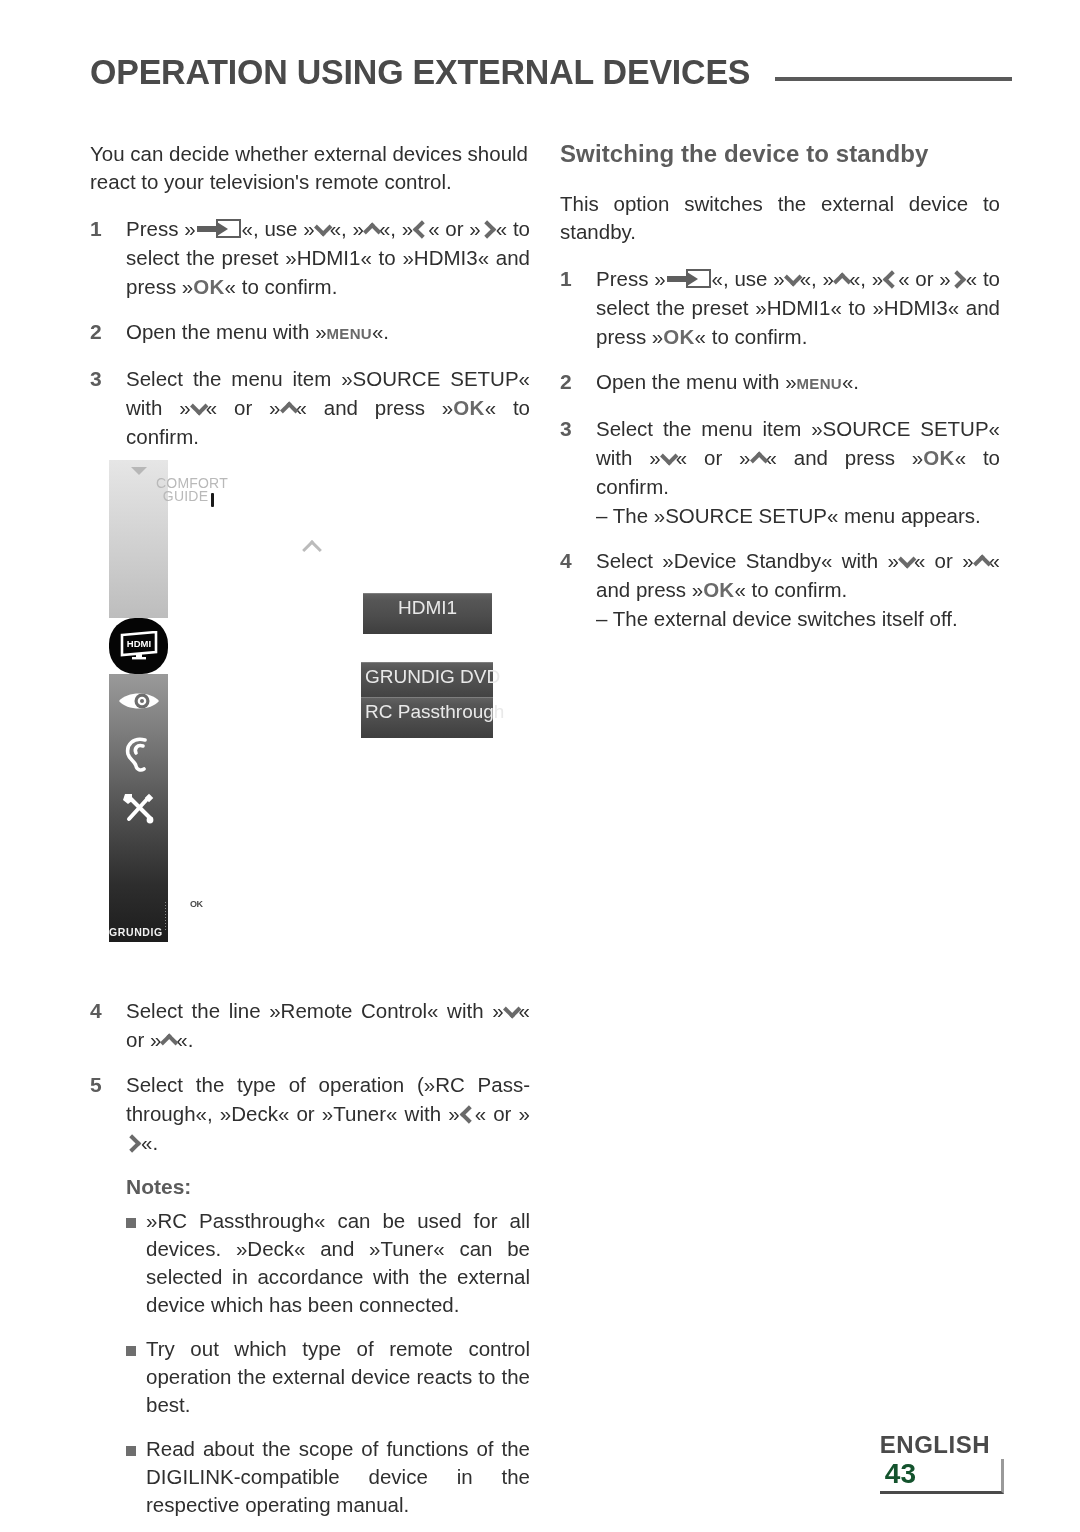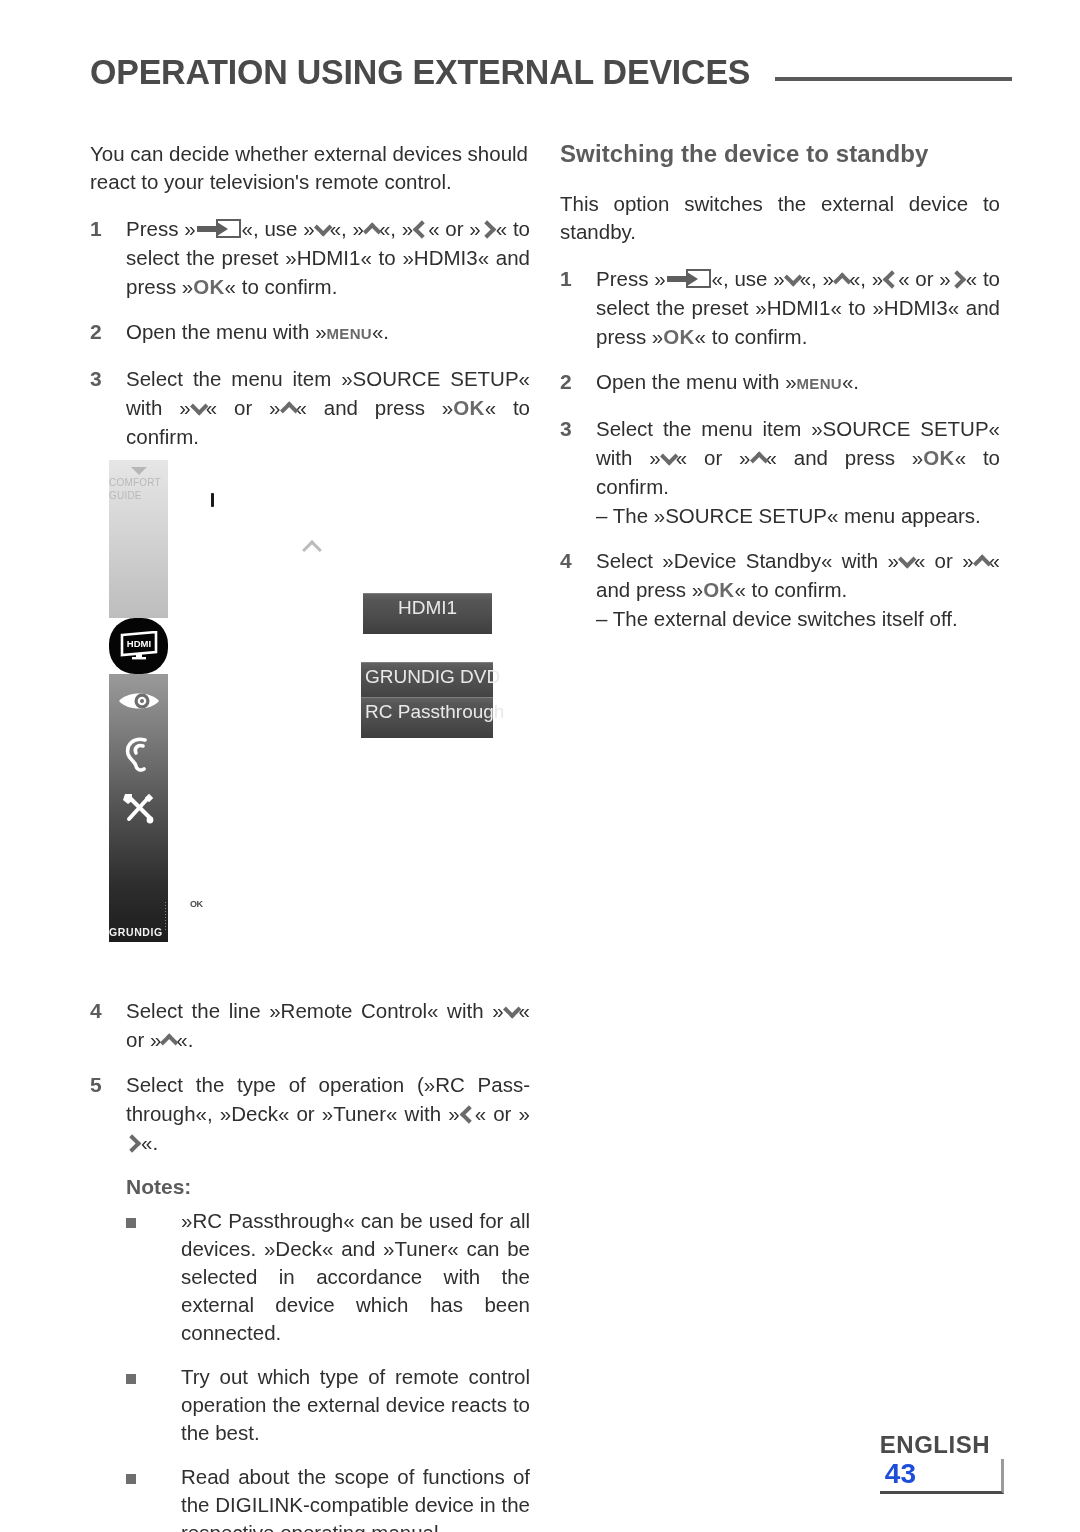--- a/index.html
+++ b/index.html
@@ -171,21 +171,20 @@
   
   .notes-title {
     margin: 18px 0 8px 36px;
     font-size: 21px;
     font-weight: bold;
     color: #5c5c5c;
   }
   .note {
     display: flex;
     margin: 0 0 16px 36px;
-    gap: 35px;
   }
   .note-bullet {
     flex: 0 0 20px;
     width: 20px;
     padding-top: 11px;
   }
   .note-bullet i {
     display: block;
     width: 10px; height: 10px;
     background: #6e6e6e;
@@ -226,26 +225,27 @@
     margin-left: -8px;
     width: 0; height: 0;
     border-left: 8px solid transparent;
     border-right: 8px solid transparent;
     border-top: 8px solid #b7b7b7;
   }
   .sb-caption {
     position: absolute;
     left: 0; top: 17px;
     width: 59px;
-    text-align: left;
-    font-size: 10px;
+    text-align: center;
+    font-size: 14px;
     line-height: 12.5px;
     letter-spacing: 0.2px;
     color: #b9b9b9;
     font-weight: 500;
+    padding-left: 47px;
   }
   .sb-hdmi {
     position: absolute;
     left: 0; top: 158px;
     width: 59px; height: 56px;
     background: #050505;
     display: flex;
     align-items: center;
     justify-content: center;
     border-radius: 26px;
@@ -355,21 +355,21 @@
   .footer-lang {
     font-size: 24px;
     font-weight: bold;
     color: #4a4a4a;
     letter-spacing: 0.5px;
     margin-right: 14px;
   }
   .footer-page {
     font-size: 28px;
     font-weight: bold;
-    color: #1d4ed8;
+    color: #14532d;
     padding: 0 5px 2px 5px;
     border-bottom: 3px solid #4a4a4a;
     border-right: 3px solid #9a9a9a;
     line-height: 30px;
   }
 </style>
 </head>
 <body>
 
 <div class="page">

